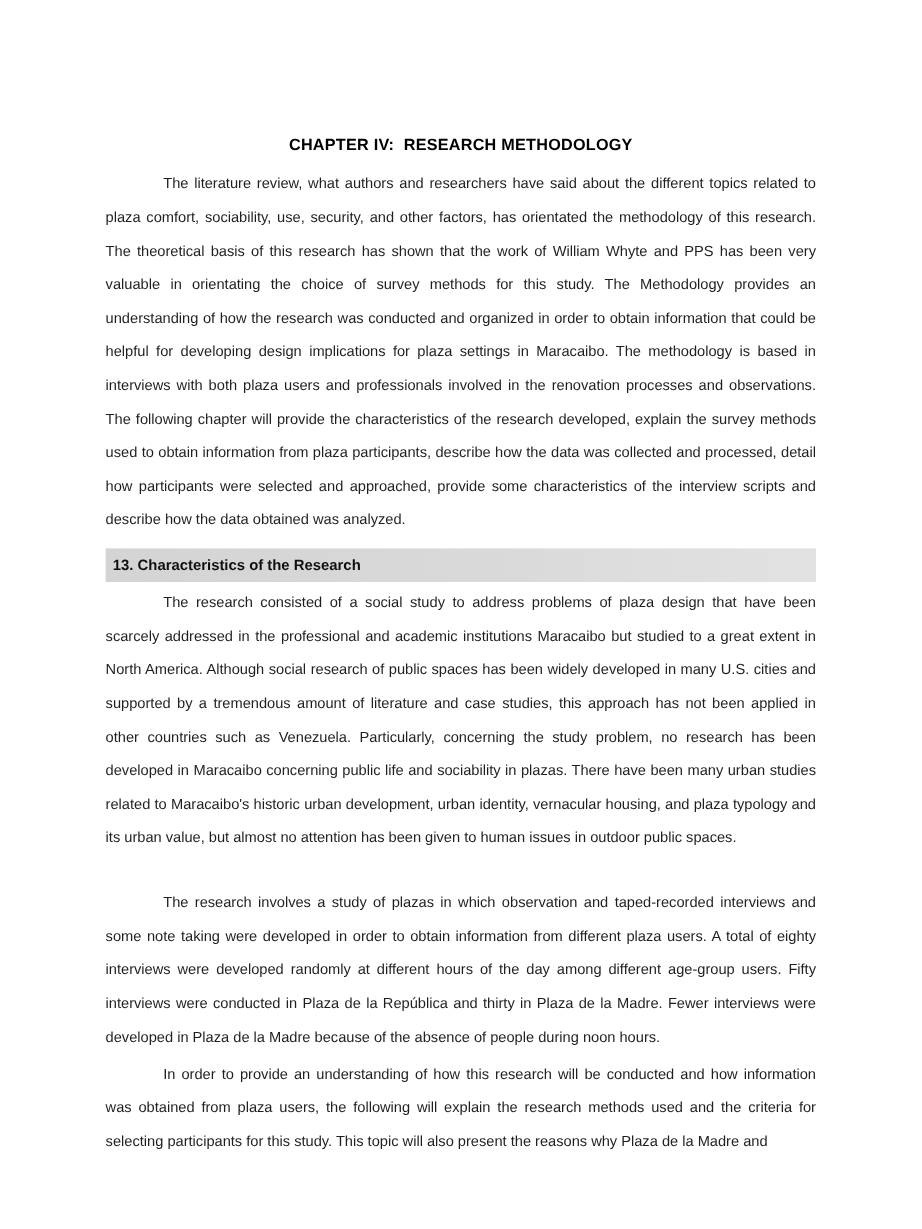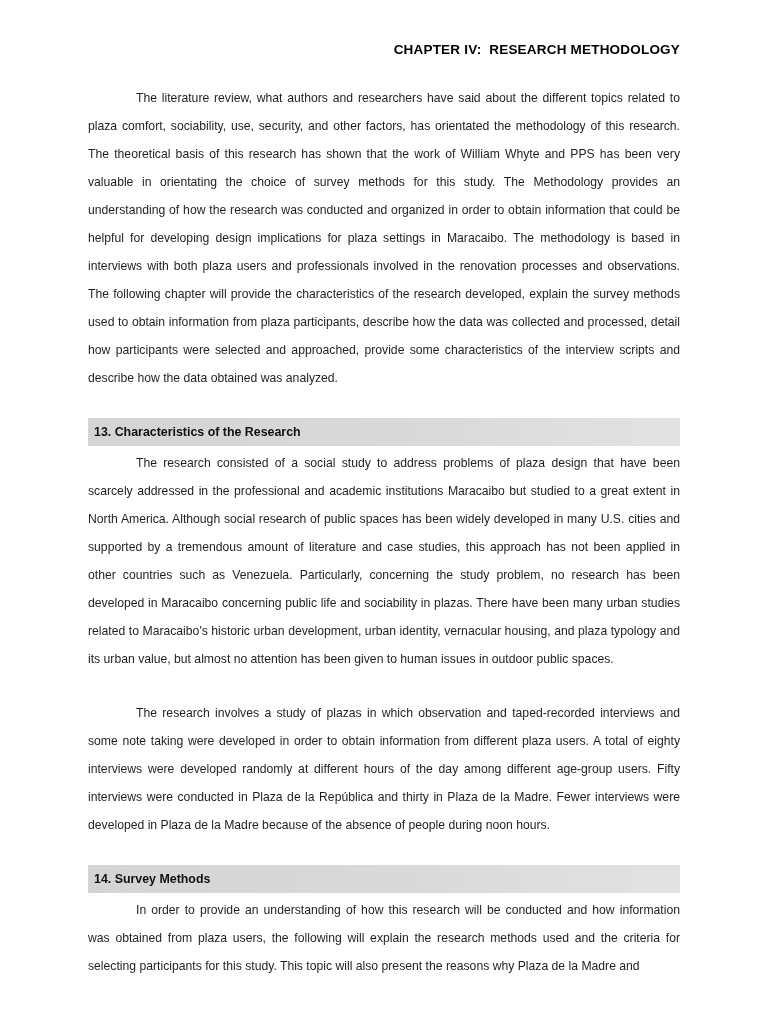--- a/index.html
+++ b/index.html
@@ -26,49 +26,49 @@
   }
 
   .content {
     position: absolute;
     left: 88px;
     top: 0;
     width: 592px;
   }
 
   .doc-title {
-    text-align: right;
+    text-align: center;
     font-size: 13.5px;
     font-weight: bold;
     letter-spacing: 0.2px;
     color: #000000;
     margin: 0;
-    padding-top: 40px;
+    padding-top: 111px;
     line-height: 20px;
     white-space: pre;
   }
 
   .para {
     font-size: 12.2px;
     line-height: 28px;
     text-align: justify;
     text-justify: inter-word;
     text-indent: 48px;
     margin: 0;
     color: #1f1f1f;
     hyphens: none;
   }
 
-  .para.p-first { margin-top: 24px; }
+  .para.p-first { margin-top: 8px; }
   .para.p-gap   { margin-top: 26px; }
   .para.p-after-head { margin-top: 3px; }
 
   .section-head {
     position: relative;
-    margin-top: 26px;
+    margin-top: 10px;
     height: 28px;
     background: linear-gradient(to right,
                 #d4d4d4 0%,
                 #d9d9d9 55%,
                 #dedede 78%,
                 #e2e2e2 100%);
     display: flex;
     align-items: center;
     box-sizing: border-box;
     padding-left: 6px;
@@ -93,20 +93,17 @@
     <p class="para p-first">The literature review, what authors and researchers have said about the different topics related to plaza comfort, sociability, use, security, and other factors, has orientated the methodology of this research. The theoretical basis of this research has shown that the work of William Whyte and PPS has been very valuable in orientating the choice of survey methods for this study. The Methodology provides an understanding of how the research was conducted and organized in order to obtain information that could be helpful for developing design implications for plaza settings in Maracaibo. The methodology is based in interviews with both plaza users and professionals involved in the renovation processes and observations. The following chapter will provide the characteristics of the research developed, explain the survey methods used to obtain information from plaza participants, describe how the data was collected and processed, detail how participants were selected and approached, provide some characteristics of the interview scripts and describe how the data obtained was analyzed.</p>
 
     <div class="section-head">
       <span class="head-text">13. Characteristics of the Research</span>
     </div>
 
     <p class="para p-after-head">The research consisted of a social study to address problems of plaza design that have been scarcely addressed in the professional and academic institutions Maracaibo but studied to a great extent in North America. Although social research of public spaces has been widely developed in many U.S. cities and supported by a tremendous amount of literature and case studies, this approach has not been applied in other countries such as Venezuela. Particularly, concerning the study problem, no research has been developed in Maracaibo concerning public life and sociability in plazas. There have been many urban studies related to Maracaibo's historic urban development, urban identity, vernacular housing, and plaza typology and its urban value, but almost no attention has been given to human issues in outdoor public spaces.</p>
 
     <p class="para p-gap">The research involves a study of plazas in which observation and taped-recorded interviews and some note taking were developed in order to obtain information from different plaza users. A total of eighty interviews were developed randomly at different hours of the day among different age-group users. Fifty interviews were conducted in Plaza de la República and thirty in Plaza de la Madre. Fewer interviews were developed in Plaza de la Madre because of the absence of people during noon hours.</p>
 
-    <div class="section-head">
-      <span class="head-text">14. Survey Methods</span>
-    </div>
 
     <p class="para p-after-head">In order to provide an understanding of how this research will be conducted and how information was obtained from plaza users, the following will explain the research methods used and the criteria for selecting participants for this study. This topic will also present the reasons why Plaza de la Madre and</p>
 
   </div>
 </div>
 
 </body></html>

